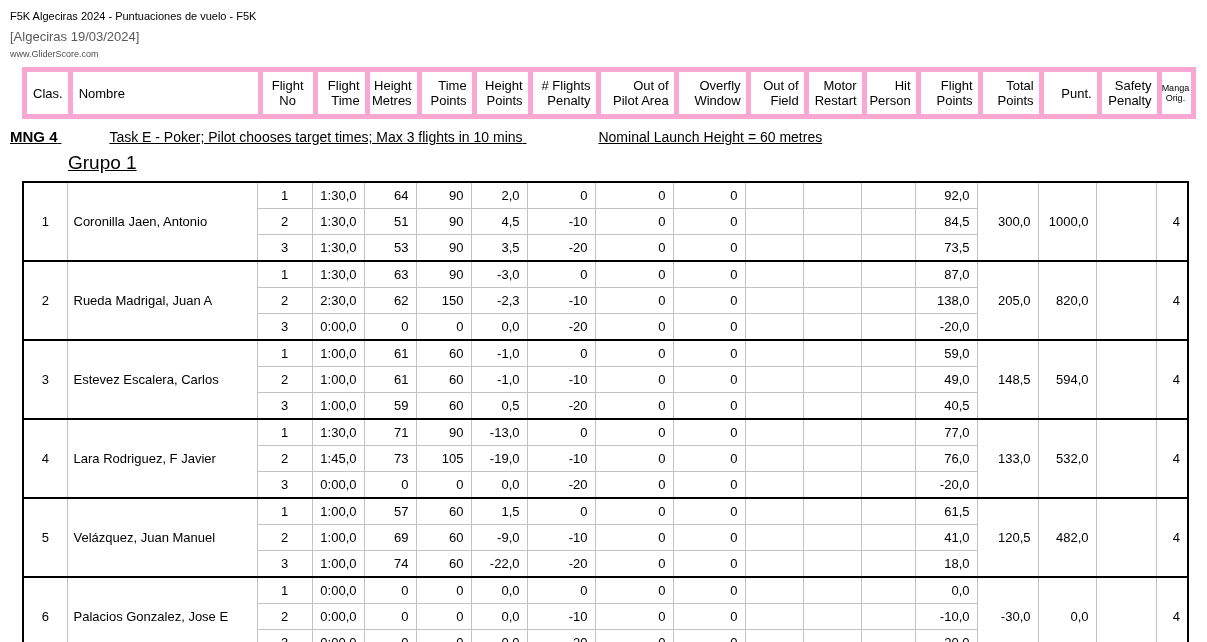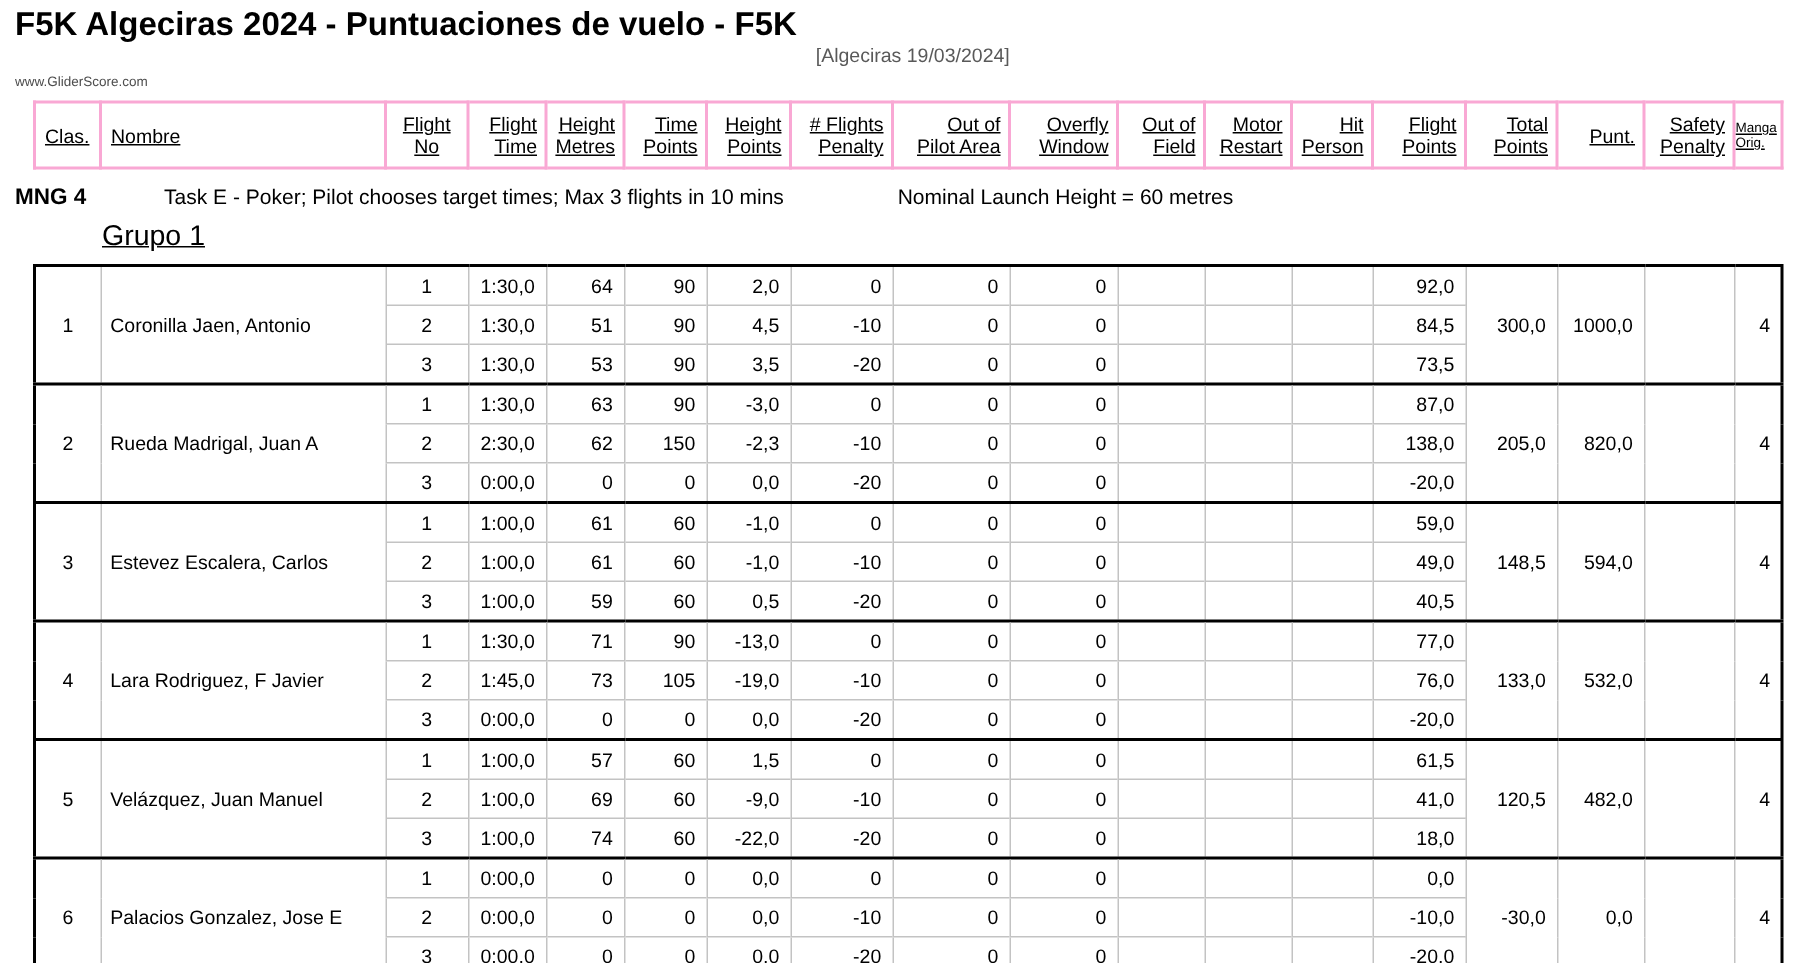--- a/index.html
+++ b/index.html
@@ -1,41 +1,41 @@
 <!DOCTYPE html>
 <html><head>
 <meta charset="utf-8">
 <style>
   html,body{margin:0;padding:0;}
   body{
     width:1207px;height:642px;background:#ffffff;color:#000;
     font-family:"Liberation Sans", sans-serif;overflow:hidden;
   }
-  .title{font-size:22px;font-weight:bold;margin:6px 16px 0 10px;line-height:20px;}
-  .subtitle{font-size:13px;color:#595959;margin:3px 0 0 10px;line-height:15px;text-align:center;}
+  .title{font-size:11px;font-weight:normal;margin:6px 16px 0 10px;line-height:20px;}
+  .subtitle{font-size:13px;color:#595959;margin:3px 0 0 10px;line-height:15px;}
   .website{font-size:9px;font-weight:normal;color:#4d4d4d;margin:5px 0 0 10px;line-height:11px;}
 
   table{border-collapse:collapse;table-layout:fixed;}
   col.c0{width:44px}col.c1{width:190px}col.c2{width:55px}col.c3{width:52px}
   col.c4{width:52px}col.c5{width:55px}col.c6{width:56px}col.c7{width:68px}
   col.c8{width:78px}col.c9{width:72px}col.c10{width:58px}col.c11{width:58px}
   col.c12{width:54px}col.c13{width:62px}col.c14{width:61px}col.c15{width:58px}
   col.c16{width:60px}col.c17{width:32px}
 
   .hdr-table{margin:7px 0 0 22px;}
   .hdr-table td{
-    border:2px solid #f9a8d4;font-size:13px;line-height:15px;height:42px;
+    border:5px solid #f9a8d4;font-size:13px;line-height:15px;height:42px;
     vertical-align:middle;text-align:right;padding:0 5px 0 2px;
-    white-space:pre-line;overflow:hidden;text-decoration:underline;
+    white-space:pre-line;overflow:hidden;
   }
   .hdr-table td.left{text-align:left;padding-left:6px;}
   .hdr-table td.ctr{text-align:center;padding:0 2px;}
-  .hdr-table td.manga-hdr{font-size:9px;line-height:10px;padding:0 2px 0 0;text-align:left;}
-
-  .round-line{margin:8px 0 0 10px;font-size:14px;line-height:20px;white-space:nowrap;}
+  .hdr-table td.manga-hdr{font-size:9px;line-height:10px;padding:0 2px 0 0;text-align:center;}
+
+  .round-line{margin:8px 0 0 10px;font-size:14px;line-height:20px;white-space:nowrap;text-decoration:underline;}
   .round-name{font-weight:bold;font-size:15px;}
   .task{margin-left:48px;}
   .nominal{margin-left:72px;}
   .group-label{margin:7px 0 0 68px;font-size:19px;text-decoration:underline;line-height:17px;display:inline-block;}
 
   .main-table{margin:8px 0 0 22px;border:2px solid #000;}
   .main-table td{
     font-size:13px;height:25px;padding:0;vertical-align:middle;
     border-left:1px solid #c3c3c3;overflow:hidden;white-space:nowrap;
   }

